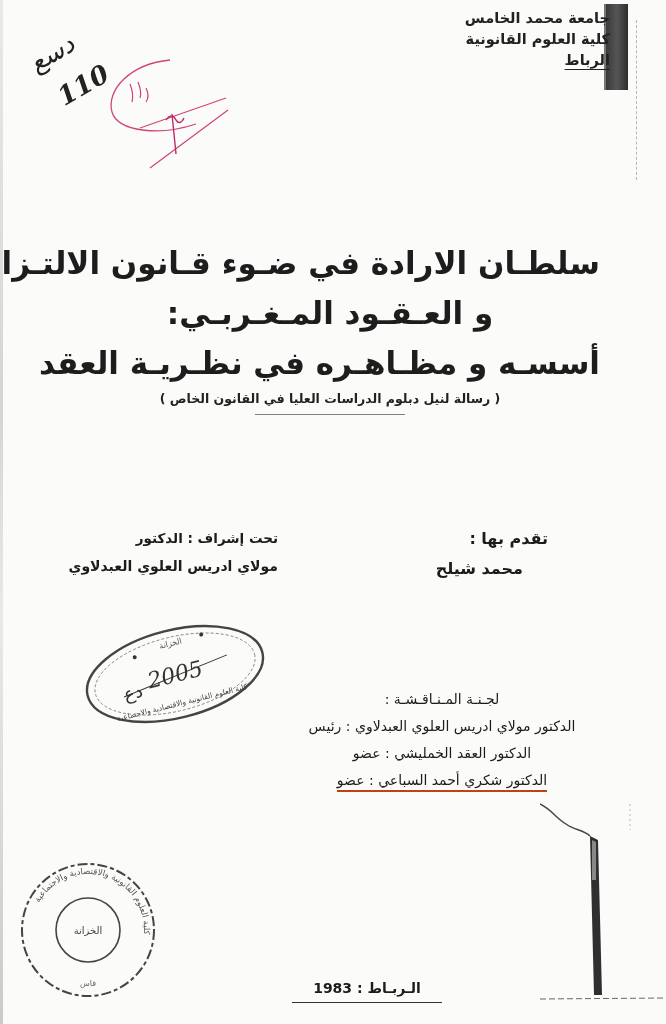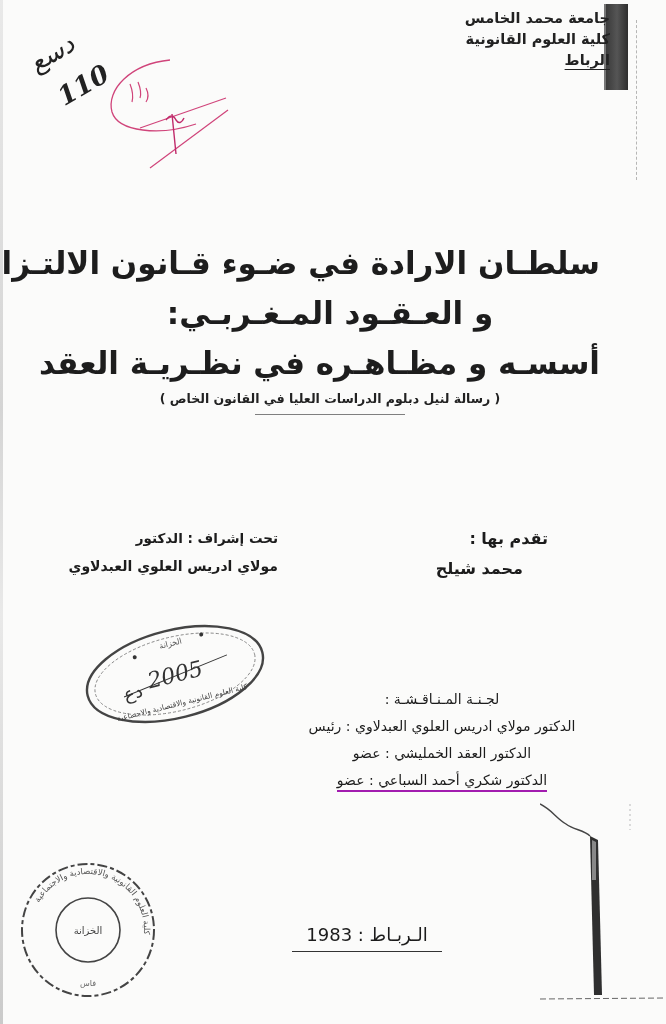--- a/index.html
+++ b/index.html
@@ -52,28 +52,28 @@
     .presenter .name { padding-right:25px;text-align:right; }
     .supervisor { left:68px; top:524px; width:210px; text-align:right;
       font-size:13.5px; line-height:28px; font-weight:bold; }
     .supervisor .name { font-size:14px; }
 
     
     .committee { right:44px; top:686px; width:360px; text-align:center;
       font-size:14px; line-height:27px; font-weight:normal; }
     .committee .heading { letter-spacing:2px; }
     .committee .member { white-space:nowrap; }
-    .committee .underline { border-bottom:2px solid #a21caf; padding-bottom:2px; }
+    .committee .underline { border-bottom:2px solid #c2410c; padding-bottom:2px; }
 
     
     .crease { left:540px; top:800px; width:126px; height:210px; }
 
     
-    .date-place { left:292px; top:924px; width:150px; text-align:center;
-      font-size:18px; font-weight:normal; }
+    .date-place { left:292px; top:980px; width:150px; text-align:center;
+      font-size:14px; font-weight:bold; }
     .date-place .rule { height:0; border-top:1.5px solid #333; margin-top:6px; }
 
     
     .oval-stamp { left:80px; top:622px; width:190px; height:104px; }
     .oval-stamp svg { overflow:visible; }
 
     
     .round-stamp { left:18px; top:860px; width:140px; height:140px; }
   </style>
 </head>

